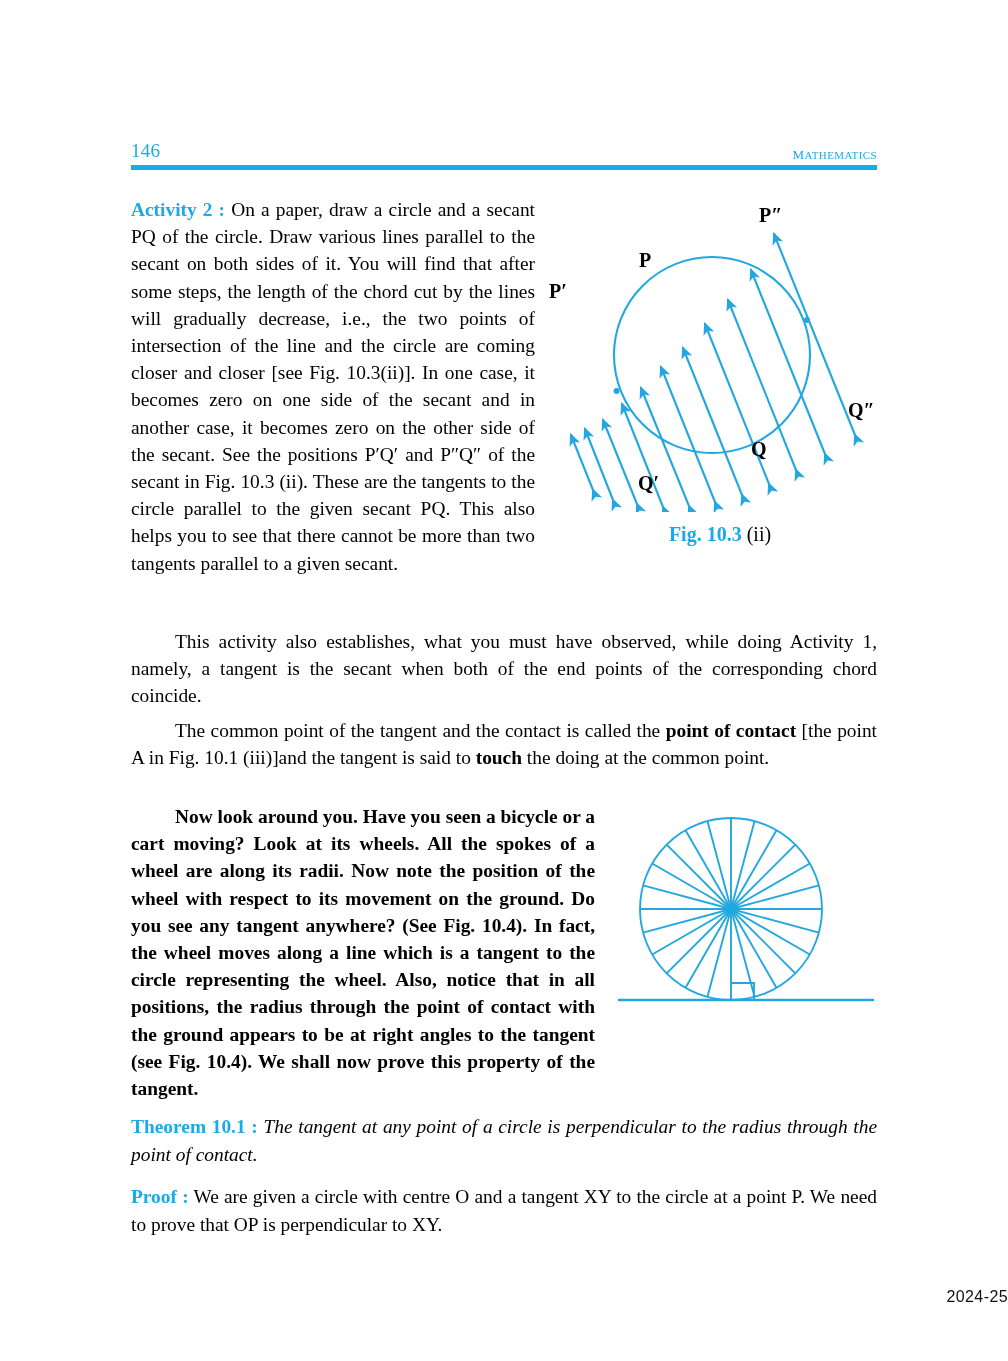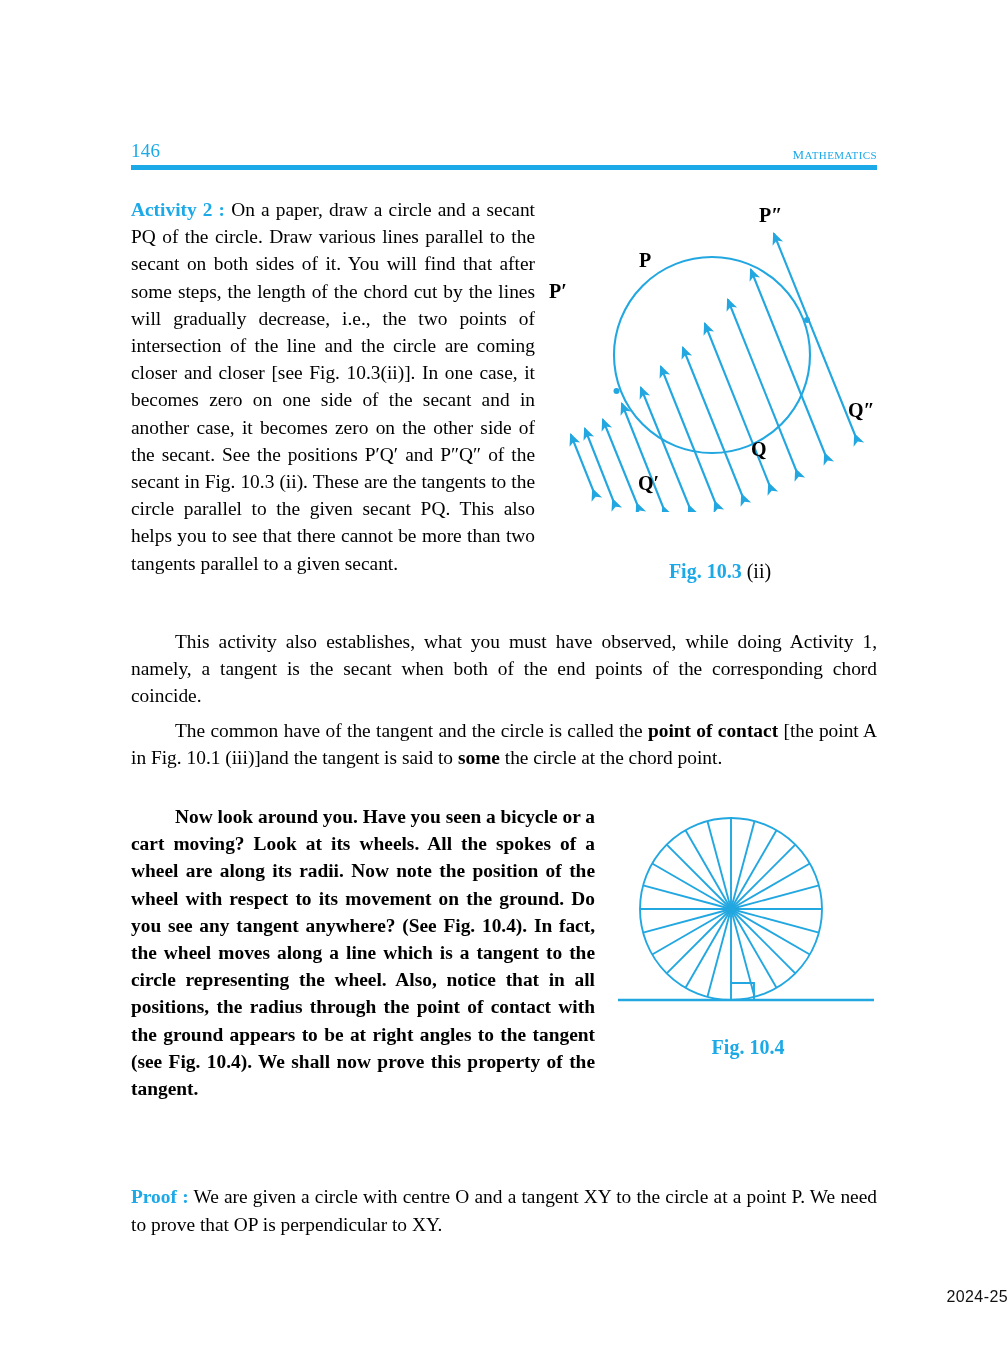--- a/index.html
+++ b/index.html
@@ -128,21 +128,21 @@
   }
   .fig-caption .cap-main {
     color: #1BA9E8;
     font-weight: bold;
   }
   .fig-caption .cap-sub {
     color: #000000;
   }
   #fig103-caption {
     left: 570px;
-    top: 560px;
+    top: 523px;
     width: 300px;
   }
 
   #fig104 {
     position: absolute;
     left: 608px;
     top: 808px;
     width: 280px;
     height: 212px;
   }
@@ -216,21 +216,21 @@
     <div style="position:absolute;left:214px;top:12px;font-weight:bold;font-size:20px;">P″</div>
     <div style="position:absolute;left:93px;top:280px;font-weight:bold;font-size:20px;">Q′</div>
     <div style="position:absolute;left:206px;top:246px;font-weight:bold;font-size:20px;">Q</div>
     <div style="position:absolute;left:303px;top:207px;font-weight:bold;font-size:20px;">Q″</div>
   </div>
 
   <div class="fig-caption" id="fig103-caption"><span class="cap-main">Fig. 10.3</span><span class="cap-sub">&nbsp;</span><span class="cap-sub">(ii)</span></div>
 
   <div class="para indent" id="para-establishes">This activity also establishes, what you must have observed, while doing Activity 1, namely, a tangent is the secant when both of the end points of the corresponding chord coincide.</div>
 
-  <div class="para indent" id="para-common-point"><span>The common have of the tangent and the circle is called the </span><span class="bold">point of contact</span><span> [the point A in Fig. 10.1 (iii)]and the tangent is said to </span><span class="bold">some</span><span> the circle at the chord point.</span></div>
+  <div class="para indent" id="para-common-point"><span>The common point of the tangent and the contact is called the </span><span class="bold">point of contact</span><span> [the point A in Fig. 10.1 (iii)]and the tangent is said to </span><span class="bold">touch</span><span> the doing at the common point.</span></div>
 
   <div class="para indent" id="para-wheel">Now look around you. Have you seen a bicycle or a cart moving? Look at its wheels. All the spokes of a wheel are along its radii. Now note the position of the wheel with respect to its movement on the ground. Do you see any tangent anywhere? (See Fig. 10.4). In fact, the wheel moves along a line which is a tangent to the circle representing the wheel. Also, notice that in all positions, the radius through the point of contact with the ground appears to be at right angles to the tangent (see Fig. 10.4). We shall now prove this property of the tangent.</div>
 
   <div id="fig104">
     <svg width="280" height="212" viewBox="0 0 280 212" xmlns="http://www.w3.org/2000/svg">
       <g stroke="#22A7E0" stroke-width="1.9" fill="none">
 
         <circle cx="123" cy="101" r="91"></circle>
 
         <g>
@@ -260,20 +260,20 @@
           <line x1="123" y1="101" x2="210.9" y2="124.6"></line>
         </g>
 
         <path d="M123,175 L146,175 L146,192"></path>
 
         <line x1="10" y1="192" x2="266" y2="192" stroke-width="2.4"></line>
       </g>
     </svg>
   </div>
 
-  <div class="fig-caption" id="fig104-caption"><span class="cap-main">Fig. 10.4</span><span class="cap-sub"></span></div>
-
+
+  <div class="para noindent" id="theorem"><span class="lead">Theorem 10.1 :</span><span class="ital"> The tangent at any point of a circle is perpendicular to the radius through the point of contact.</span></div>
 
   <div class="para noindent" id="proof"><span class="lead">Proof :</span><span> We are given a circle with centre O and a tangent XY to the circle at a point P. We need to prove that OP is perpendicular to XY.</span></div>
 
   <div class="footer">2024-25</div>
 
 </div>
 
 </body></html>

